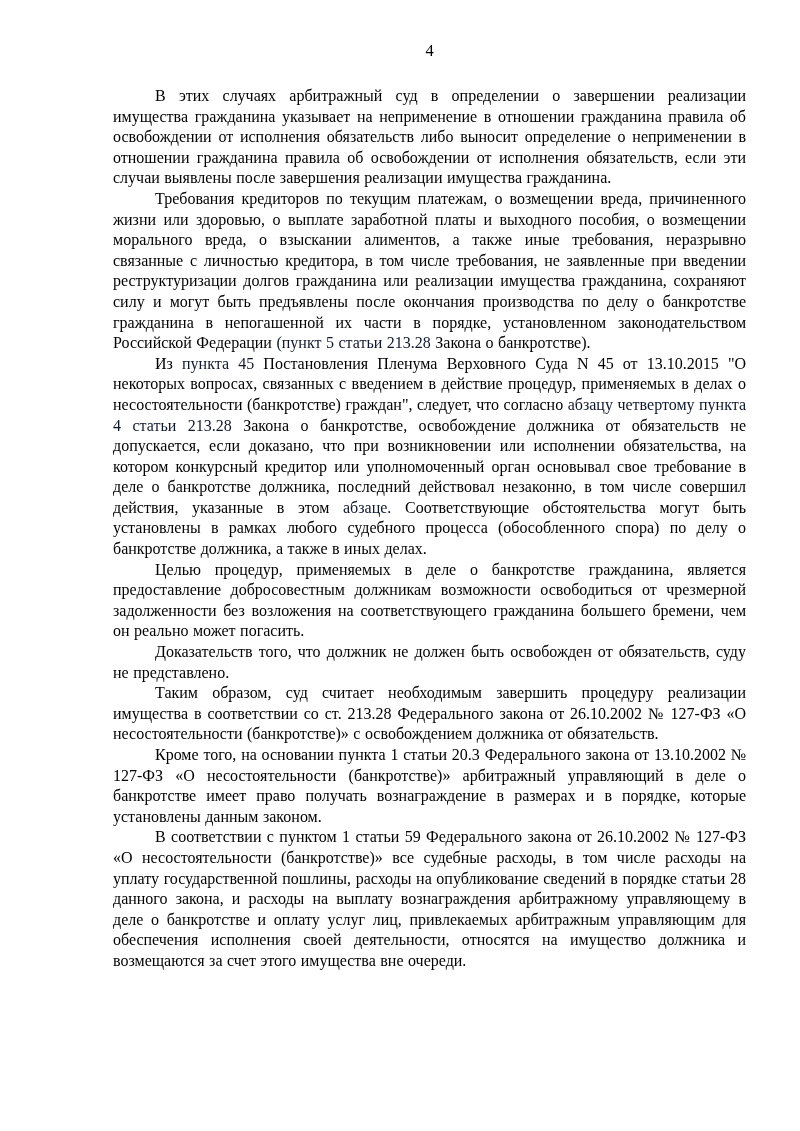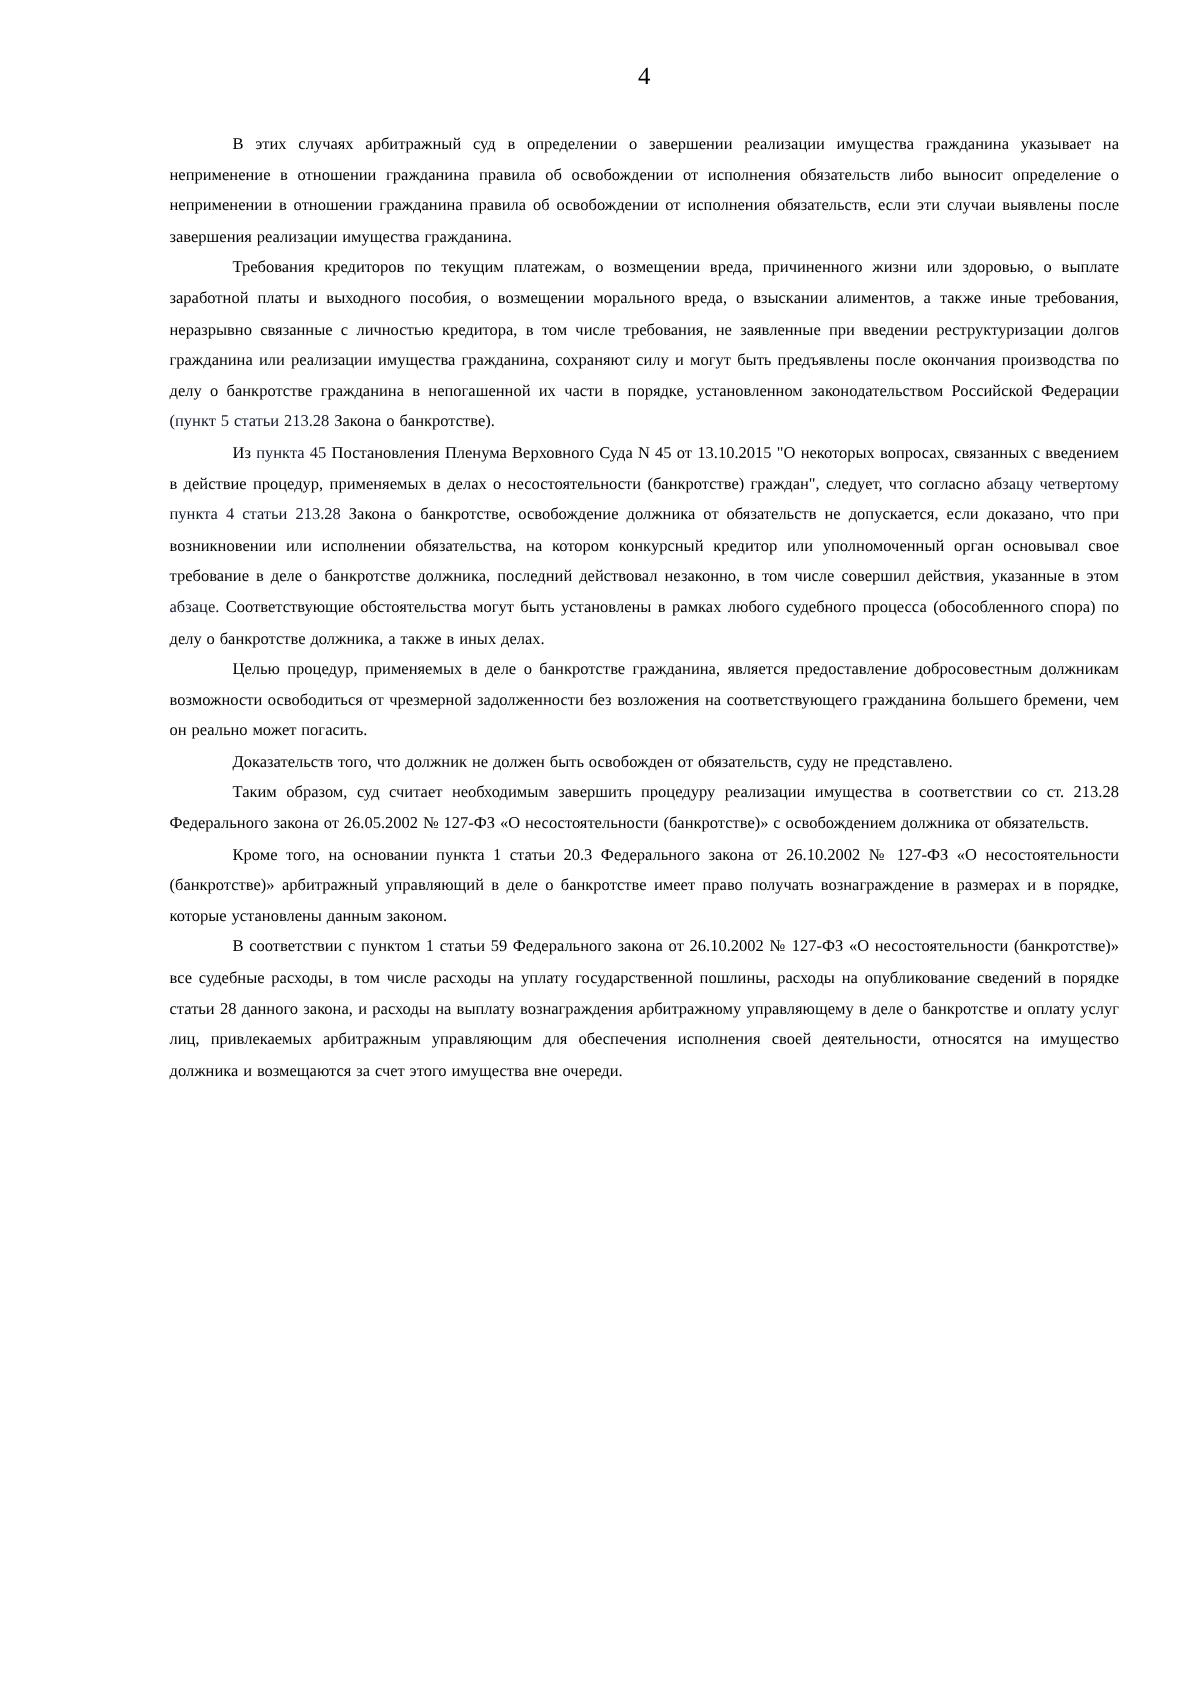--- a/index.html
+++ b/index.html
@@ -29,38 +29,38 @@
       position: absolute;
       top: 86px;
       left: 113px;
       width: 633px;
     }
     .para {
       margin: 0;
       padding: 0;
       text-align: justify;
       text-indent: 42px;
-      font-size: 11px;
+      font-size: 16px;
       line-height: 20.6px;
       word-spacing: 0.5px;
     }
     .ref-link {
       color: #0f172a;
       text-decoration: none;
       cursor: pointer;
     }
   </style>
 </head>
 <body>
 
 <div class="page">
   <div class="page-number">4</div>
   <main class="doc-body">
       <p class="para"><span>В этих случаях арбитражный суд в определении о завершении реализации имущества гражданина указывает на неприменение в отношении гражданина правила об освобождении от исполнения обязательств либо выносит определение о неприменении в отношении гражданина правила об освобождении от исполнения обязательств, если эти случаи выявлены после завершения реализации имущества гражданина.</span></p>
       <p class="para"><span>Требования кредиторов по текущим платежам, о возмещении вреда, причиненного жизни или здоровью, о выплате заработной платы и выходного пособия, о возмещении морального вреда, о взыскании алиментов, а также иные требования, неразрывно связанные с личностью кредитора, в том числе требования, не заявленные при введении реструктуризации долгов гражданина или реализации имущества гражданина, сохраняют силу и могут быть предъявлены после окончания производства по делу о банкротстве гражданина в непогашенной их части в порядке, установленном законодательством Российской Федерации </span><a class="ref-link">(пункт 5 статьи 213.28</a><span> Закона о банкротстве).</span></p>
       <p class="para"><span>Из </span><a class="ref-link">пункта 45</a><span> Постановления Пленума Верховного Суда N 45 от 13.10.2015 "О некоторых вопросах, связанных с введением в действие процедур, применяемых в делах о несостоятельности (банкротстве) граждан", следует, что согласно </span><a class="ref-link">абзацу четвертому пункта 4 статьи 213.28</a><span> Закона о банкротстве, освобождение должника от обязательств не допускается, если доказано, что при возникновении или исполнении обязательства, на котором конкурсный кредитор или уполномоченный орган основывал свое требование в деле о банкротстве должника, последний действовал незаконно, в том числе совершил действия, указанные в этом </span><a class="ref-link">абзаце.</a><span> Соответствующие обстоятельства могут быть установлены в рамках любого судебного процесса (обособленного спора) по делу о банкротстве должника, а также в иных делах.</span></p>
       <p class="para"><span>Целью процедур, применяемых в деле о банкротстве гражданина, является предоставление добросовестным должникам возможности освободиться от чрезмерной задолженности без возложения на соответствующего гражданина большего бремени, чем он реально может погасить.</span></p>
       <p class="para"><span>Доказательств того, что должник не должен быть освобожден от обязательств, суду не представлено.</span></p>
-      <p class="para"><span>Таким образом, суд считает необходимым завершить процедуру реализации имущества в соответствии со ст. 213.28 Федерального закона от 26.05.2002 № 127-ФЗ «О несостоятельности (банкротстве)» с освобождением должника от обязательств.</span></p>
-      <p class="para"><span>Кроме того, на основании пункта 1 статьи 20.3 Федерального закона от 26.10.2002 № 127-ФЗ «О несостоятельности (банкротстве)» арбитражный управляющий в деле о банкротстве имеет право получать вознаграждение в размерах и в порядке, которые установлены данным законом.</span></p>
+      <p class="para"><span>Таким образом, суд считает необходимым завершить процедуру реализации имущества в соответствии со ст. 213.28 Федерального закона от 26.10.2002 № 127-ФЗ «О несостоятельности (банкротстве)» с освобождением должника от обязательств.</span></p>
+      <p class="para"><span>Кроме того, на основании пункта 1 статьи 20.3 Федерального закона от 13.10.2002 № 127-ФЗ «О несостоятельности (банкротстве)» арбитражный управляющий в деле о банкротстве имеет право получать вознаграждение в размерах и в порядке, которые установлены данным законом.</span></p>
       <p class="para"><span>В соответствии с пунктом 1 статьи 59 Федерального закона от 26.10.2002 № 127-ФЗ «О несостоятельности (банкротстве)» все судебные расходы, в том числе расходы на уплату государственной пошлины, расходы на опубликование сведений в порядке статьи 28 данного закона, и расходы на выплату вознаграждения арбитражному управляющему в деле о банкротстве и оплату услуг лиц, привлекаемых арбитражным управляющим для обеспечения исполнения своей деятельности, относятся на имущество должника и возмещаются за счет этого имущества вне очереди.</span></p>
     </main>
 </div>
 
 </body></html>

